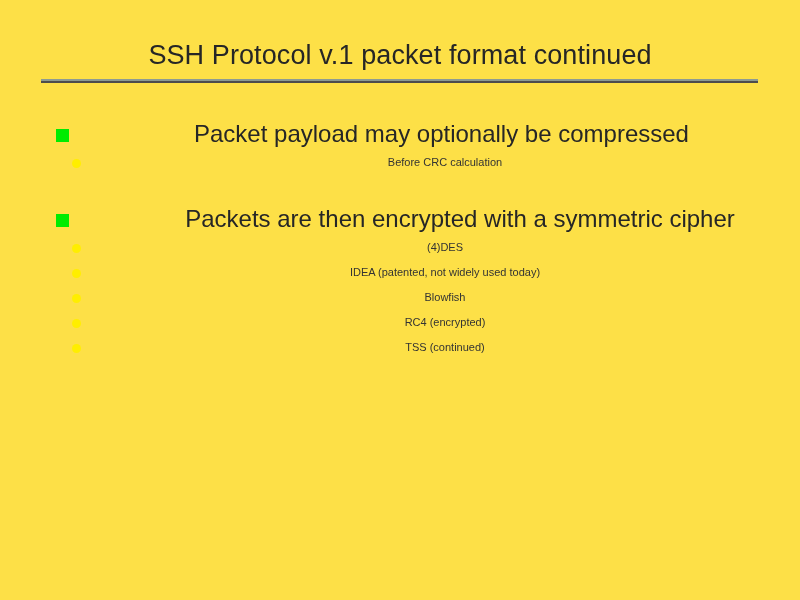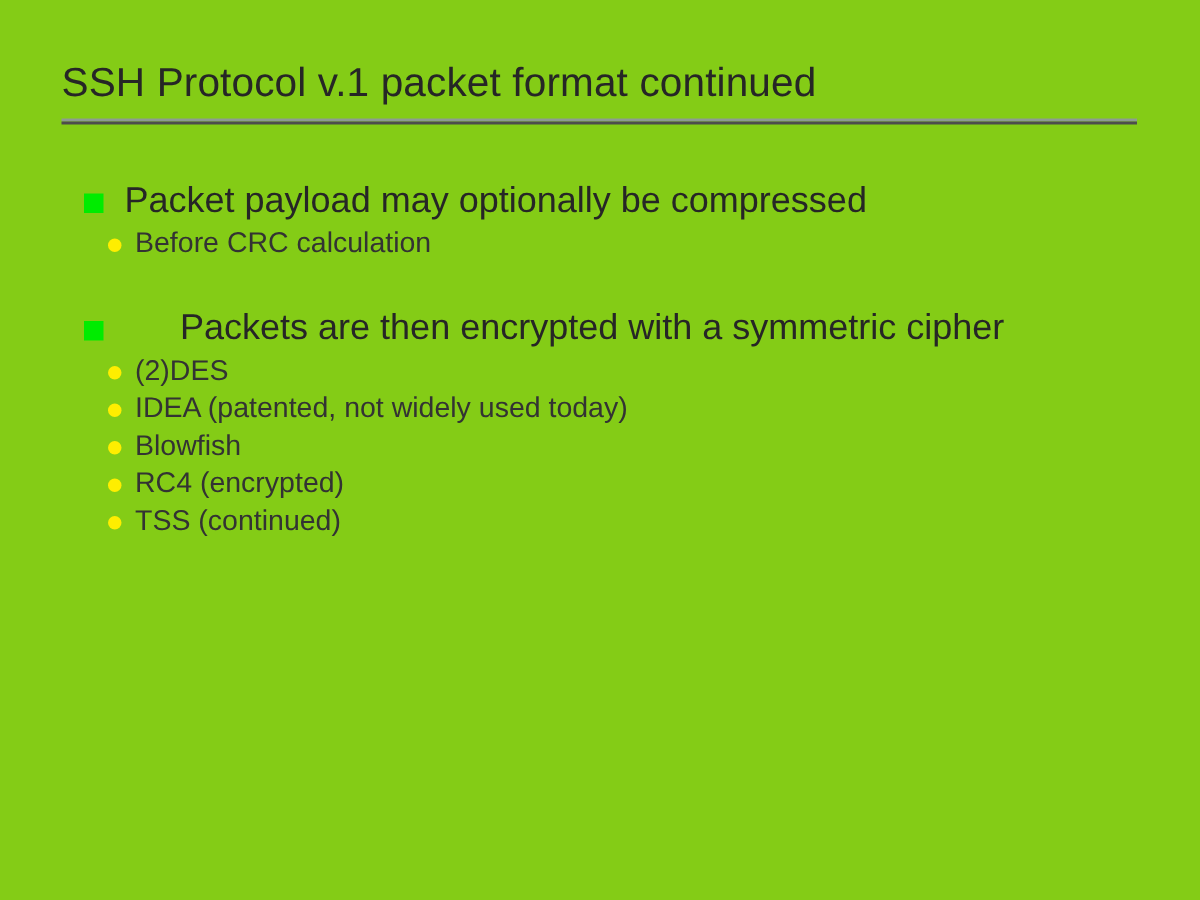--- a/index.html
+++ b/index.html
@@ -104,31 +104,31 @@
     position: absolute;
     left: 72px;
     top: 9px;
     width: 9px;
     height: 9px;
     border-radius: 50%;
     background: #ffee00;
   }
   .lvl2 .txt {
     display: block;
-    font-size: 19px;
+    font-size: 11px;
     line-height: 25px;
     color: #3a3a3a;
     color: #333333;
     white-space: nowrap;
   }
 </style>
 </head>
 <body style="background: rgb(245, 250, 247);">
 
-<div class="slide" style="background: #84cc16;">
+<div class="slide" style="background: #fde047; text-align: center;">
 
   <div class="title-block">
     <h1 class="slide-title" style="color: rgb(38, 38, 38);">SSH Protocol v.1 packet format continued</h1>
   </div>
 
   <div class="title-rule">
     <div class="rule-top" style="background: rgb(141, 155, 146);"></div>
     <div class="rule-bottom" style="background: rgb(77, 77, 77);"></div>
   </div>
 
@@ -147,21 +147,21 @@
 
     <div class="group-gap"></div>
 
     <div class="bullet-group">
       <div class="lvl1">
         <span class="marker-sq" style="background: rgb(0, 236, 0);"></span>
         <span class="txt" style="color: rgb(38, 38, 38); margin-left: 37px;">Packets are then encrypted with a symmetric cipher</span>
       </div>
       <div class="lvl2">
         <span class="marker-dot" style="background: rgb(255, 238, 0);"></span>
-        <span class="txt" style="color: rgb(51, 51, 51);">(2)DES</span>
+        <span class="txt" style="color: rgb(51, 51, 51);">(4)DES</span>
       </div>
       <div class="lvl2">
         <span class="marker-dot" style="background: rgb(255, 238, 0);"></span>
         <span class="txt" style="color: rgb(51, 51, 51);">IDEA (patented, not widely used today)</span>
       </div>
       <div class="lvl2">
         <span class="marker-dot" style="background: rgb(255, 238, 0);"></span>
         <span class="txt" style="color: rgb(51, 51, 51);">Blowfish</span>
       </div>
       <div class="lvl2">

